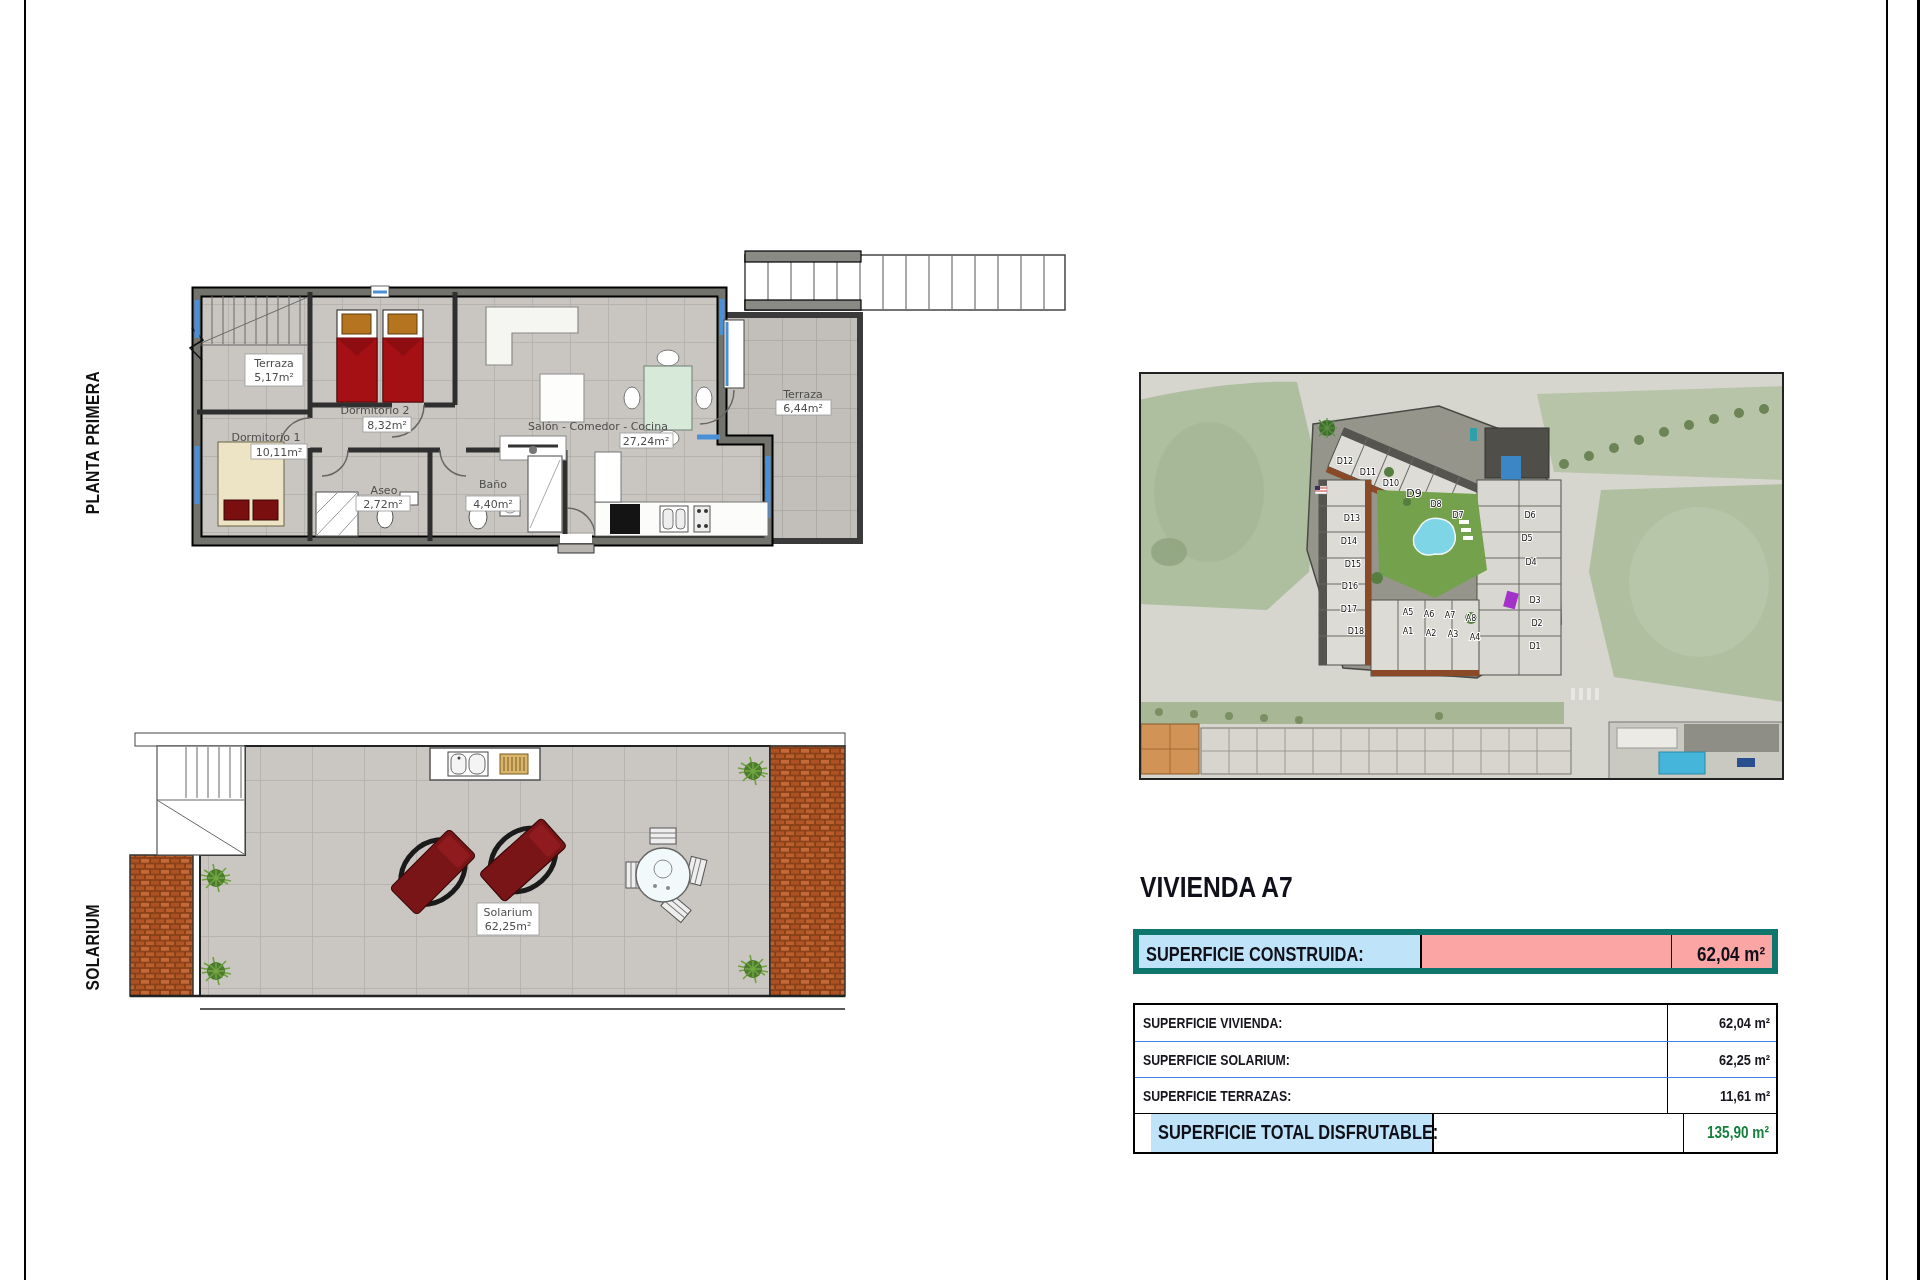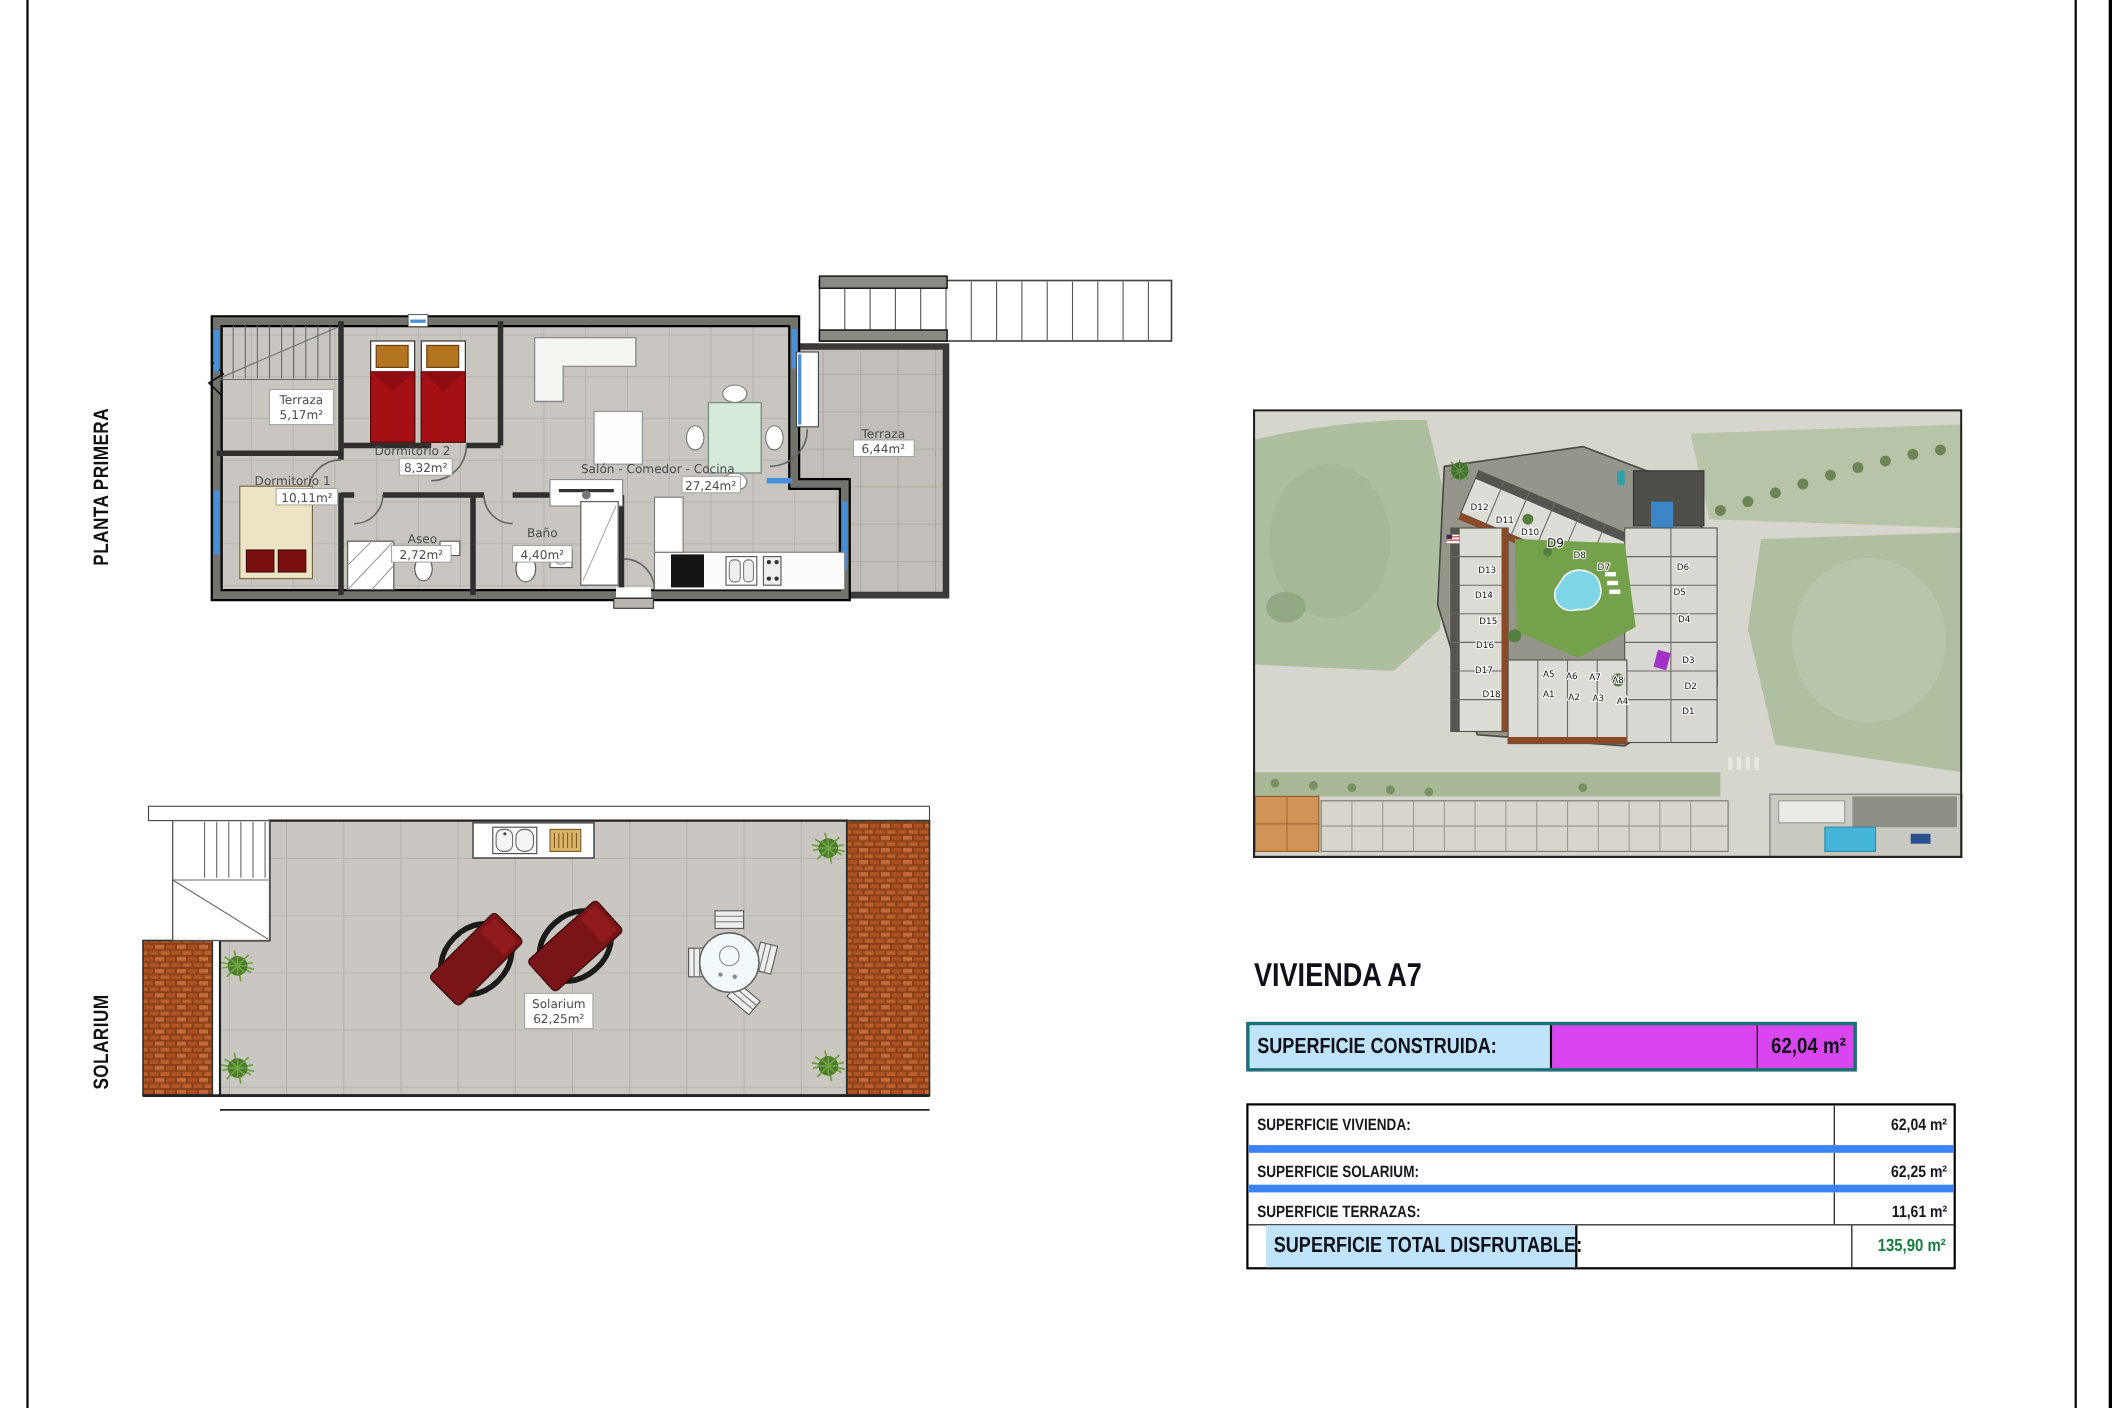--- a/index.html
+++ b/index.html
@@ -5,29 +5,29 @@
   html,body{margin:0;padding:0;background:#fff;}
   .page{position:relative;width:1920px;height:1280px;background:#ffffff;overflow:hidden;
         font-family:"Liberation Sans",sans-serif;}
   .vline{position:absolute;top:0;height:1280px;width:2px;background:#000;}
   .vlabel{position:absolute;text-align:center;font-weight:bold;font-size:19px;color:#111;
           letter-spacing:.5px;transform:rotate(-90deg);height:24px;line-height:24px;white-space:nowrap;}
   .cond{display:inline-block;transform:scaleX(.82);transform-origin:0 50%;white-space:nowrap;}
   .cond-c{display:inline-block;transform:scaleX(.82);transform-origin:50% 50%;white-space:nowrap;}
   .cond-r{display:inline-block;transform:scaleX(.85);transform-origin:100% 50%;white-space:nowrap;}
   .panel-title{position:absolute;left:1140px;top:870px;font-size:30px;font-weight:bold;color:#10101a;}
-  .trow-main{position:absolute;left:1133px;top:929px;width:555px;height:45px;border:3px solid #0f766e;
-             display:flex;background:#d946ef;box-sizing:border-box;}
+  .trow-main{position:absolute;left:1133px;top:929px;width:645px;height:45px;border:6px solid #0f766e;
+             display:flex;background:#fca5a5;box-sizing:border-box;}
   .cell{box-sizing:border-box;height:100%;}
   .cell.lbl{width:283px;background:#bfe3f8;border-right:2px solid #000;font-size:20px;font-weight:bold;
             color:#10101a;line-height:39px;padding-left:7px;}
   .cell.mid{width:250px;border-right:1px solid #000;}
   .cell.val{flex:1;text-align:right;font-size:20px;font-weight:bold;color:#10101a;line-height:39px;padding-right:7px;}
   .subtable{position:absolute;left:1133px;top:1003px;width:645px;border:2px solid #000;background:#fff;box-sizing:border-box;}
-  .srow{display:flex;height:36px;box-sizing:border-box;border-top:7px solid #3b82f6;}
+  .srow{display:flex;height:36px;box-sizing:border-box;border-top:1px solid #3b82f6;}
   .srow:first-child{border-top:none;}
   .srow .slbl{box-sizing:border-box;width:533px;border-right:1px solid #000;font-size:15px;font-weight:bold;
               color:#16161f;line-height:35px;padding-left:8px;}
   .srow .sval{flex:1;text-align:right;font-size:15px;font-weight:bold;color:#16161f;line-height:35px;padding-right:6px;}
   .srow.total{height:39px;border-top:1.5px solid #000;padding-left:16px;}
   .srow.total .tlbl{box-sizing:border-box;width:283px;background:#bfe3f8;border-right:2px solid #000;
                     font-size:20px;font-weight:bold;color:#10101a;line-height:37px;padding-left:7px;}
   .srow.total .tmid{box-sizing:border-box;width:250px;border-right:1px solid #000;}
   .srow.total .tval{flex:1;text-align:right;font-size:16px;font-weight:bold;color:#15803d;line-height:37px;padding-right:7px;}
   svg text{font-family:"DejaVu Sans",sans-serif;}

